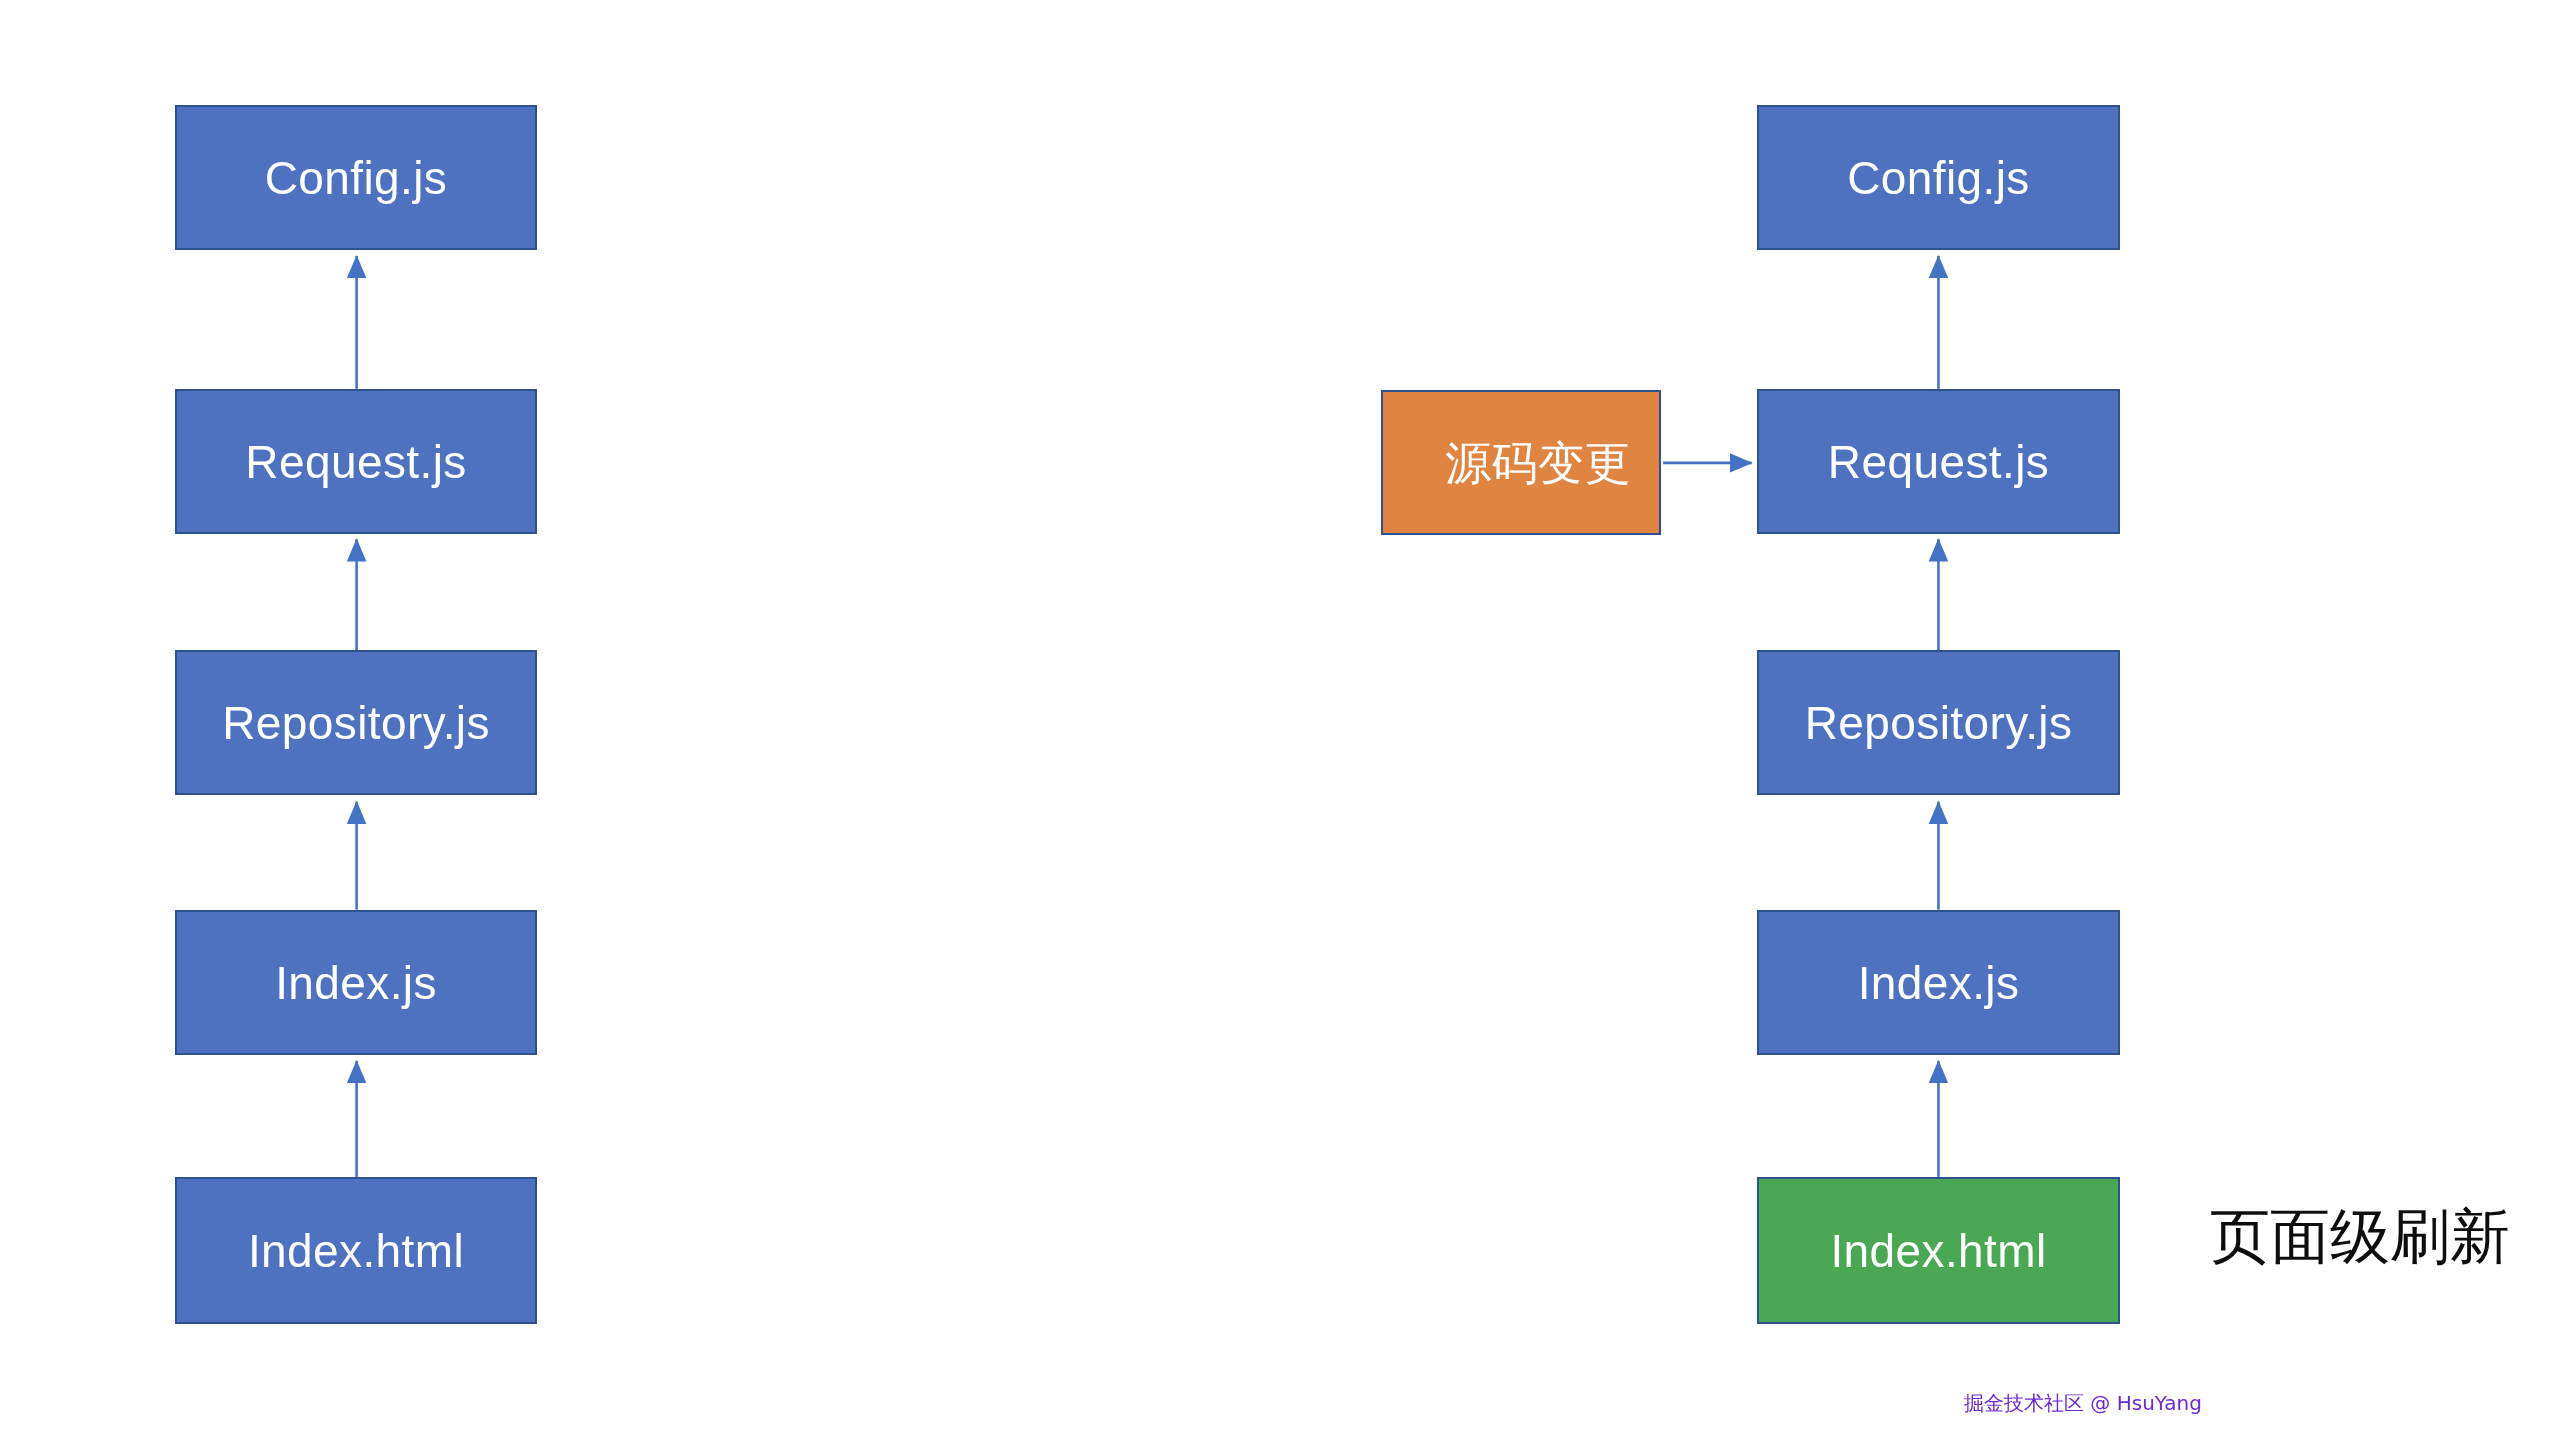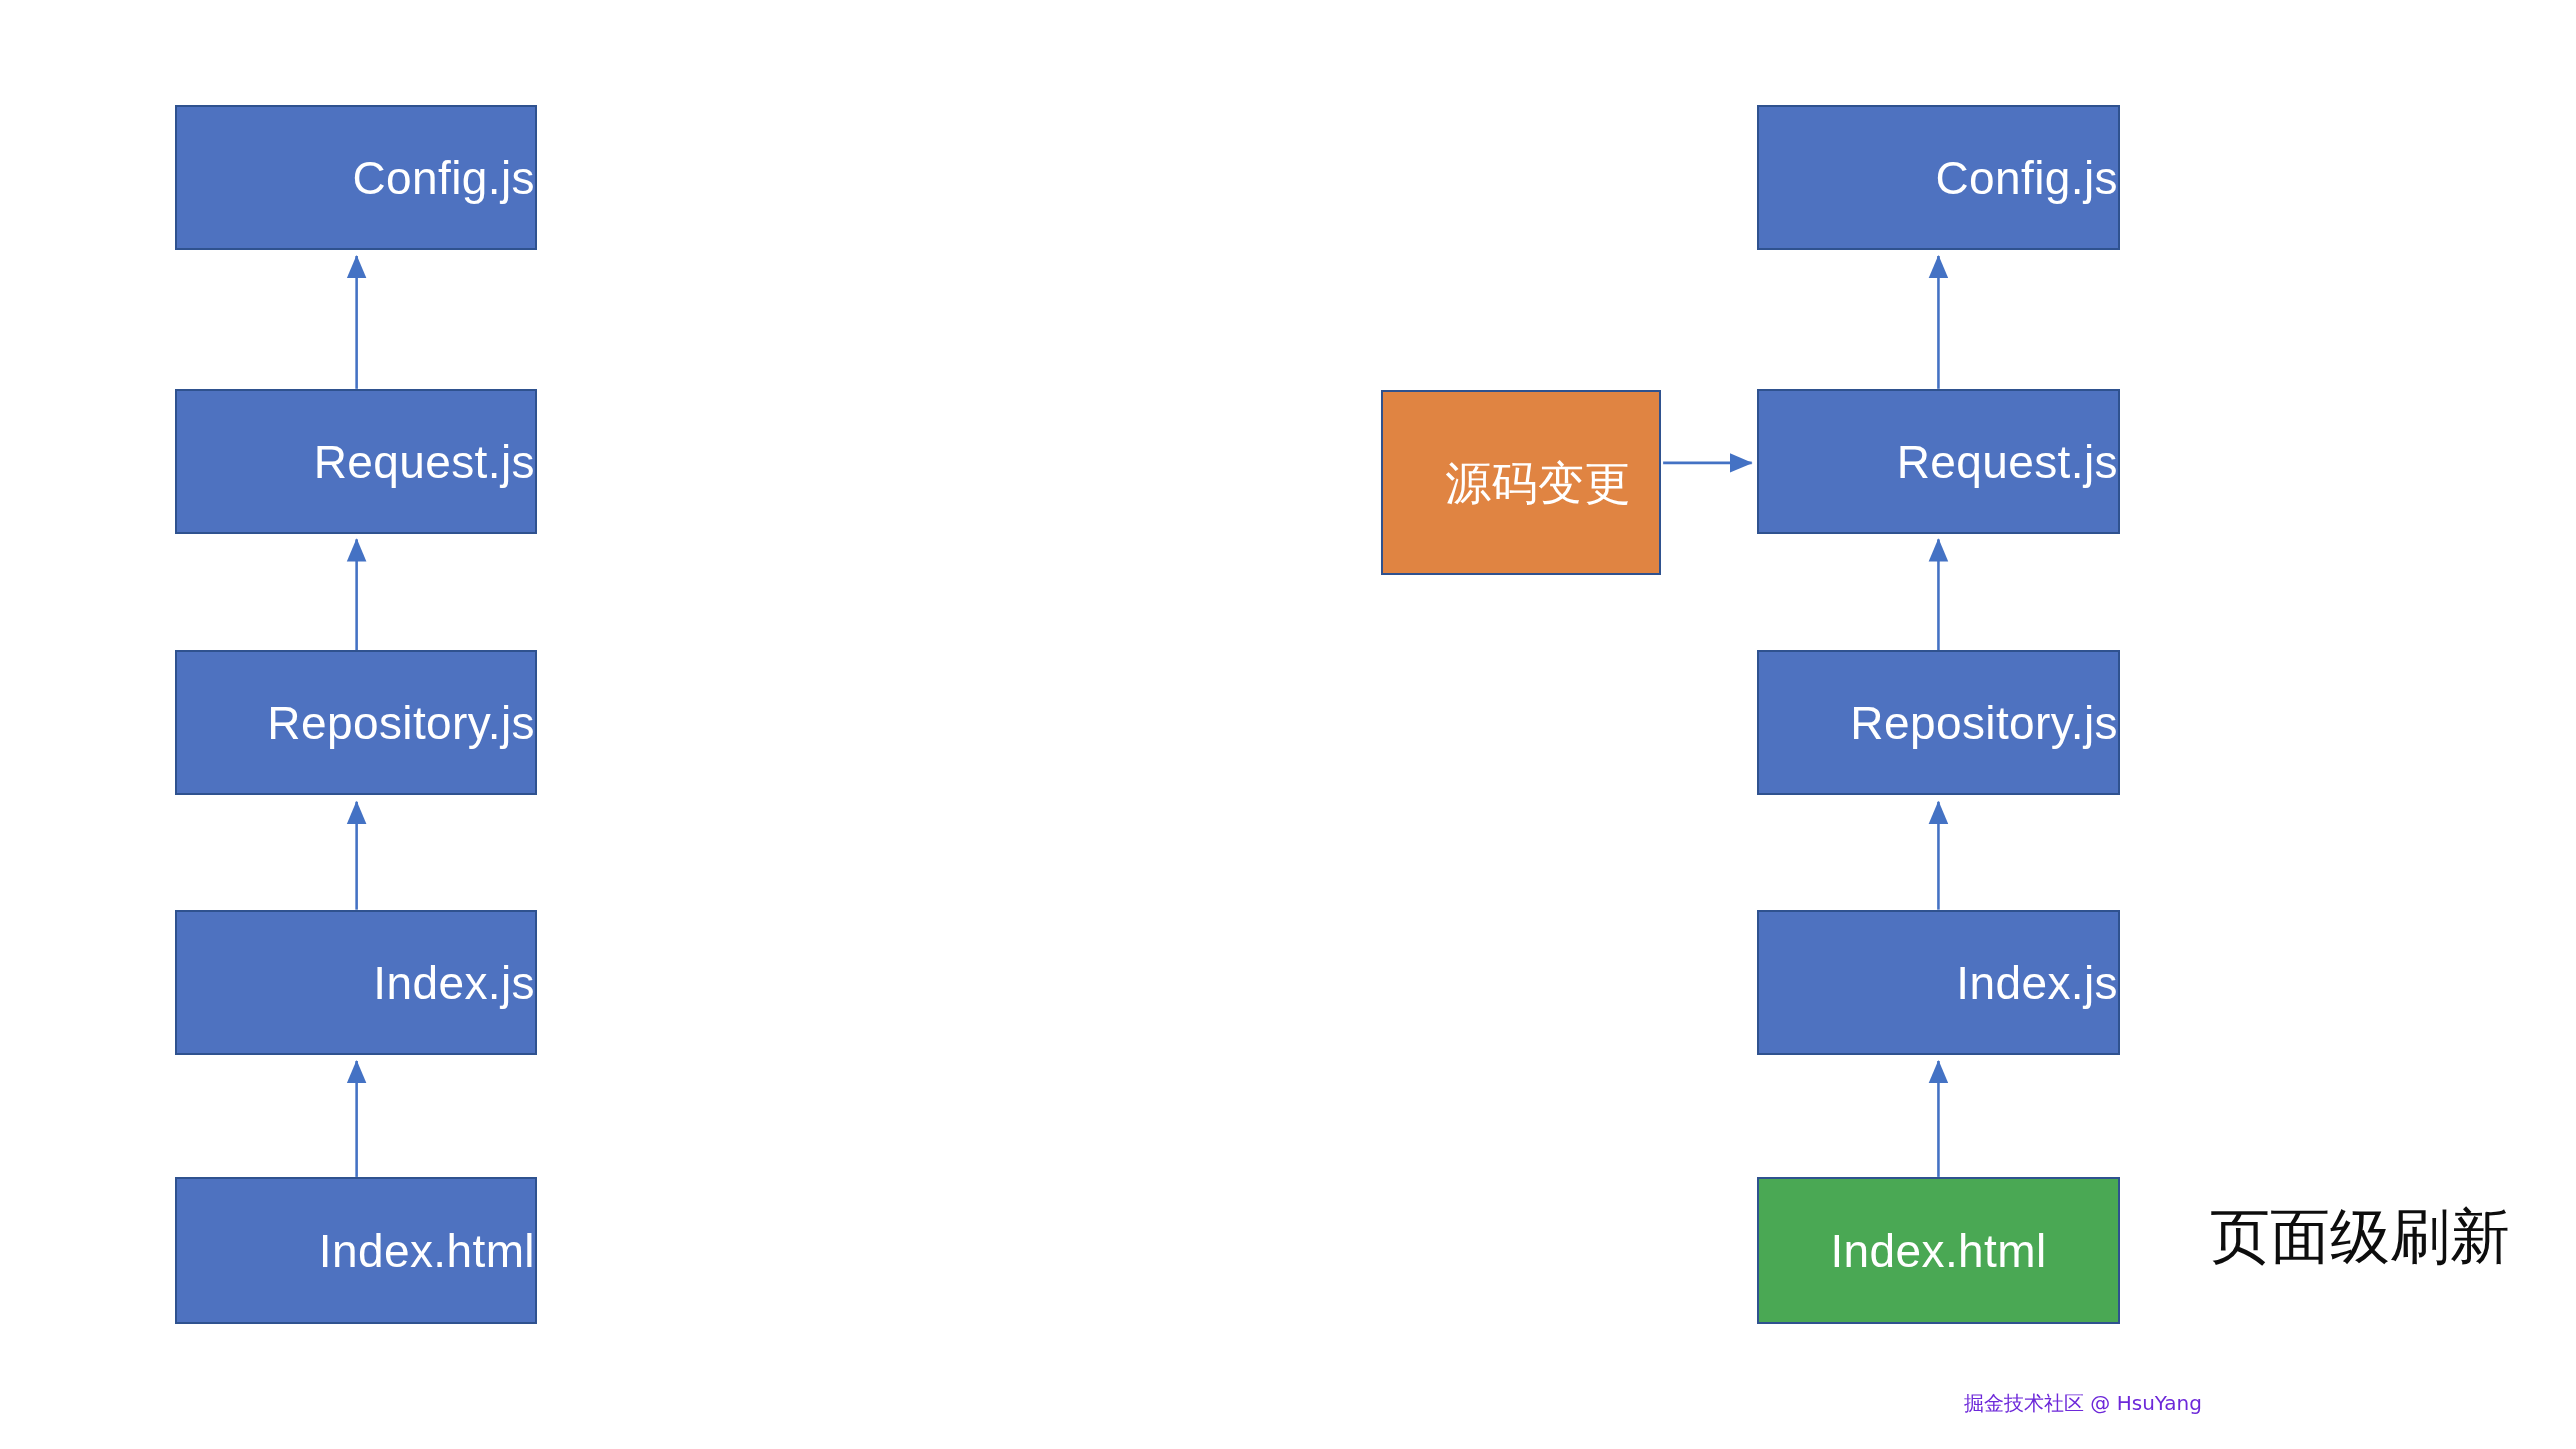--- a/index.html
+++ b/index.html
@@ -25,21 +25,21 @@
     justify-content: center;
     color: #ffffff;
     font-size: 46px;
     font-weight: 400;
     letter-spacing: 0.4px;
     line-height: 1;
     border: 2.4px solid #2f528f;
     background: #4e72c0;
     white-space: nowrap;
   }
-  .node.blue   { background: #4e72c0; justify-content: flex-end; }
+  .node.blue   { background: #4e72c0; }
   .node.orange { background: #e08442; }
   .node.green  { background: #4aa854; }
 
   
   #arrows {
     position: absolute;
     left: 0; top: 0;
     width: 2576px;
     height: 1449px;
     pointer-events: none;
@@ -130,21 +130,21 @@
   <div class="node blue" style="left:1757px; top:650px; width:363px; height:145px;">
     <span>Repository.js</span>
   </div>
   <div class="node blue" style="left:1757px; top:910px; width:363px; height:145px;">
     <span>Index.js</span>
   </div>
   <div class="node green" style="left:1757px; top:1177px; width:363px; height:147px;">
     <span>Index.html</span>
   </div>
 
-  <div class="node orange" style="left:1381px; top:390px; width:280px; height:185px;padding-left:34px;">
+  <div class="node orange" style="left:1381px; top:390px; width:280px; height:145px;padding-left:34px;">
     <span>源码变更</span>
   </div>
 
   <div class="plain-label" style="left:2210px; top:1206px;">页面级刷新</div>
 
   <div class="watermark" style="left:1964px; top:1393px;">掘金技术社区 @ HsuYang</div>
 
 </div>
 
 

